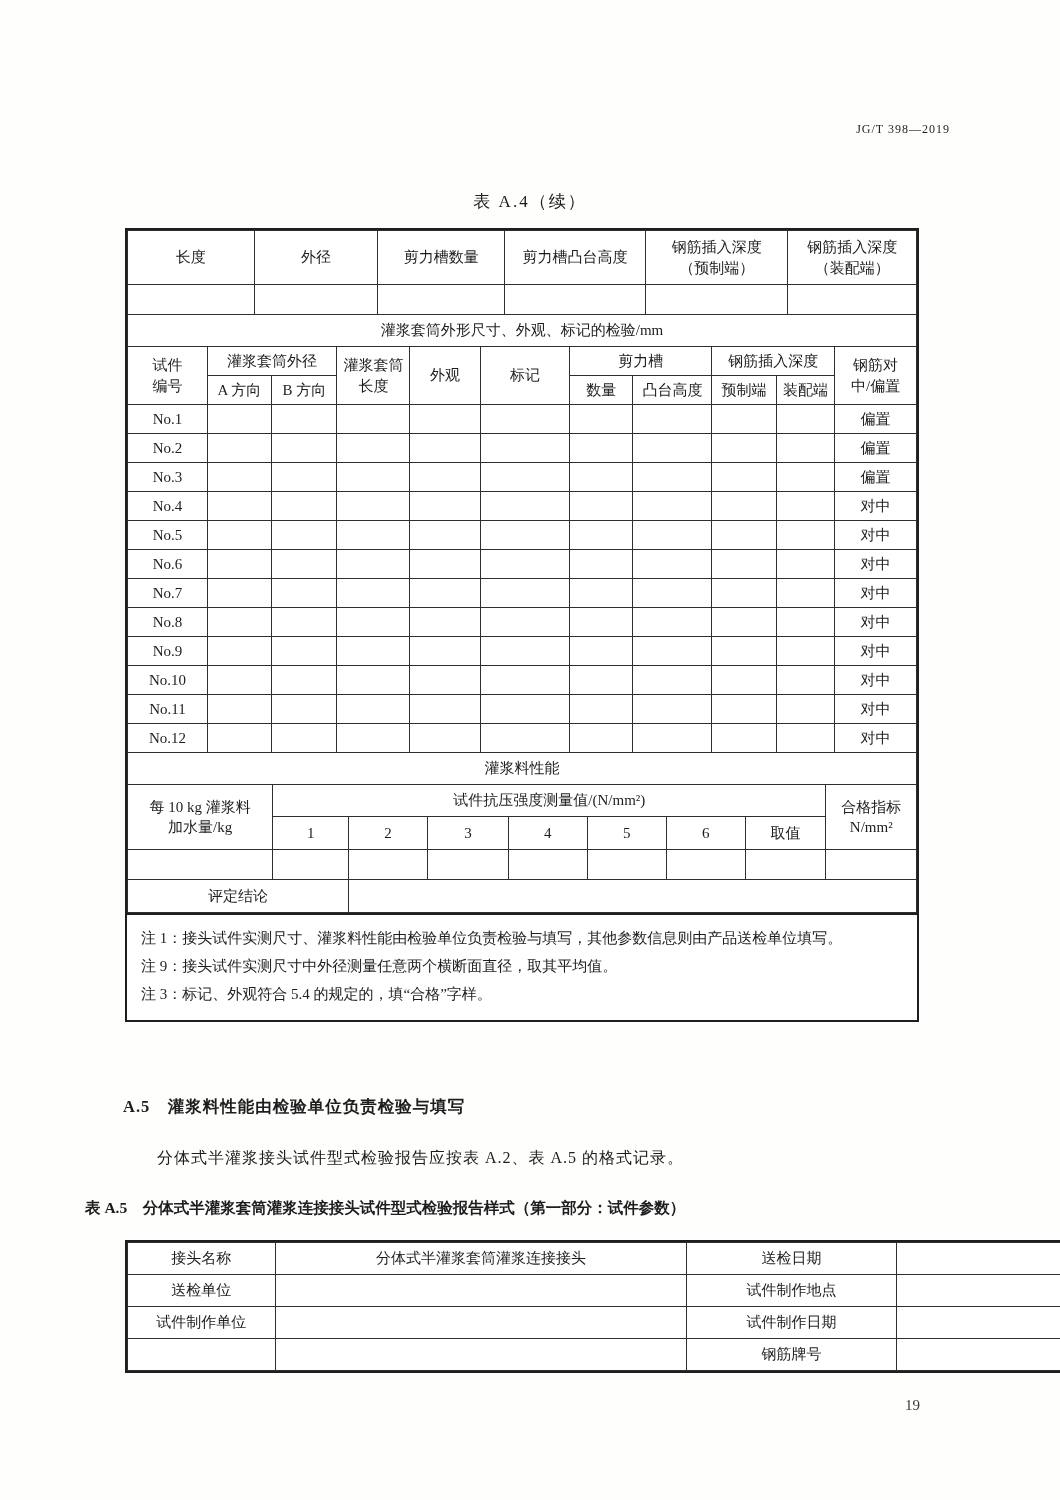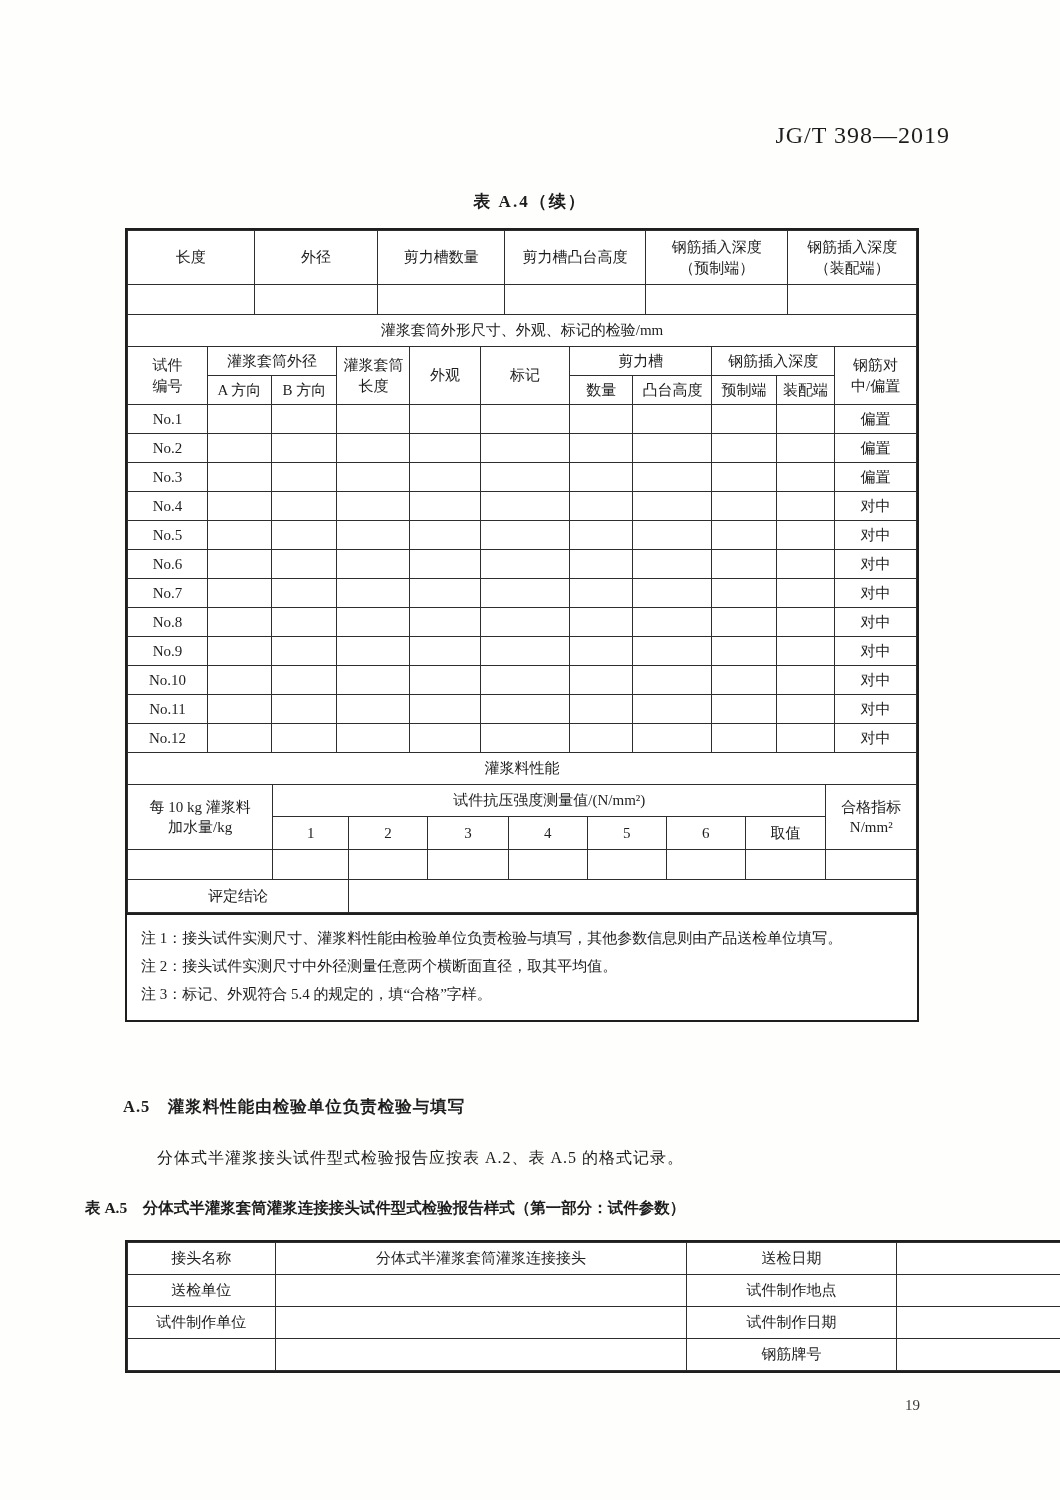--- a/index.html
+++ b/index.html
@@ -3,23 +3,23 @@
 <meta charset="utf-8">
 <style>
   html,body{margin:0;padding:0;}
   body{
     width:1060px;height:1500px;background:#ffffff;color:#1d1d1d;
     font-family:"Liberation Serif","DejaVu Serif",serif;
     position:relative;overflow:hidden;
   }
   .page{position:absolute;inset:0;background:#fefefd;}
 
-  .std-ref{position:absolute;top:122px;right:110px;font-size:24px;letter-spacing:1px;}
+  .std-ref{position:absolute;top:122px;right:110px;font-size:12px;letter-spacing:1px;}
   .caption-a4{position:absolute;top:190px;left:125px;width:810px;text-align:center;
-    font-size:17px;font-weight:bold;letter-spacing:2px;}
+    font-size:17px;font-weight:normal;letter-spacing:2px;}
 
   .bigtable{position:absolute;top:228px;left:125px;width:794px;
     border:2px solid #1e1e1e;background:#fff;box-sizing:border-box;}
   .bigtable table{width:100%;border-collapse:collapse;table-layout:fixed;margin-top:-1px;}
   .bigtable table:first-child{margin-top:0;}
   td{border:1px solid #2e2e2e;font-size:15px;padding:1px 4px;vertical-align:middle;
      overflow:hidden;box-sizing:border-box;}
   .c{text-align:center;}
   .preline{white-space:pre-line;line-height:1.35;}
   .r57 td{height:54px;}
@@ -337,21 +337,21 @@
       <tbody>
           <tr class="r36">
         <td class="c">评定结论</td>
         <td></td>
       </tr>
     </tbody>
       </table>
 
     <div class="notes">
       <p>注 1：接头试件实测尺寸、灌浆料性能由检验单位负责检验与填写，其他参数信息则由产品送检单位填写。</p>
-      <p>注 2：接头试件实测尺寸中外径测量任意两个横断面直径，取其平均值。</p>
+      <p>注 9：接头试件实测尺寸中外径测量任意两个横断面直径，取其平均值。</p>
       <p>注 3：标记、外观符合 5.4 的规定的，填“合格”字样。</p>
     </div>
   </div>
 
   <div class="a5-heading">A.5　灌浆料性能由检验单位负责检验与填写</div>
 
   <div class="a5-para">分体式半灌浆接头试件型式检验报告应按表 A.2、表 A.5 的格式记录。</div>
 
   <div class="a5-caption">表 A.5　分体式半灌浆套筒灌浆连接接头试件型式检验报告样式（第一部分：试件参数）</div>
 

